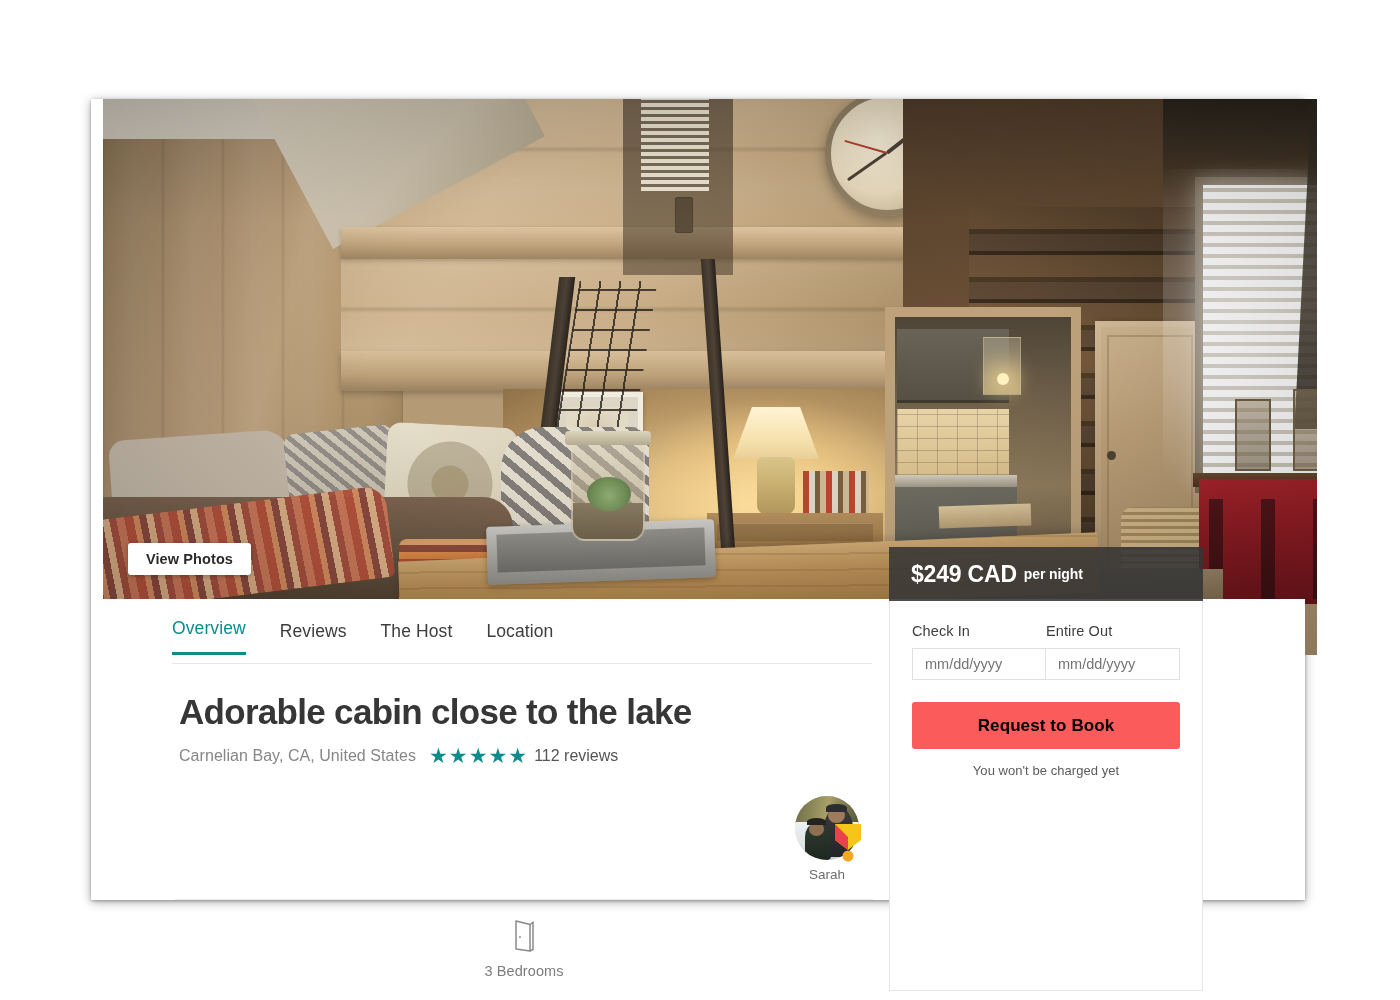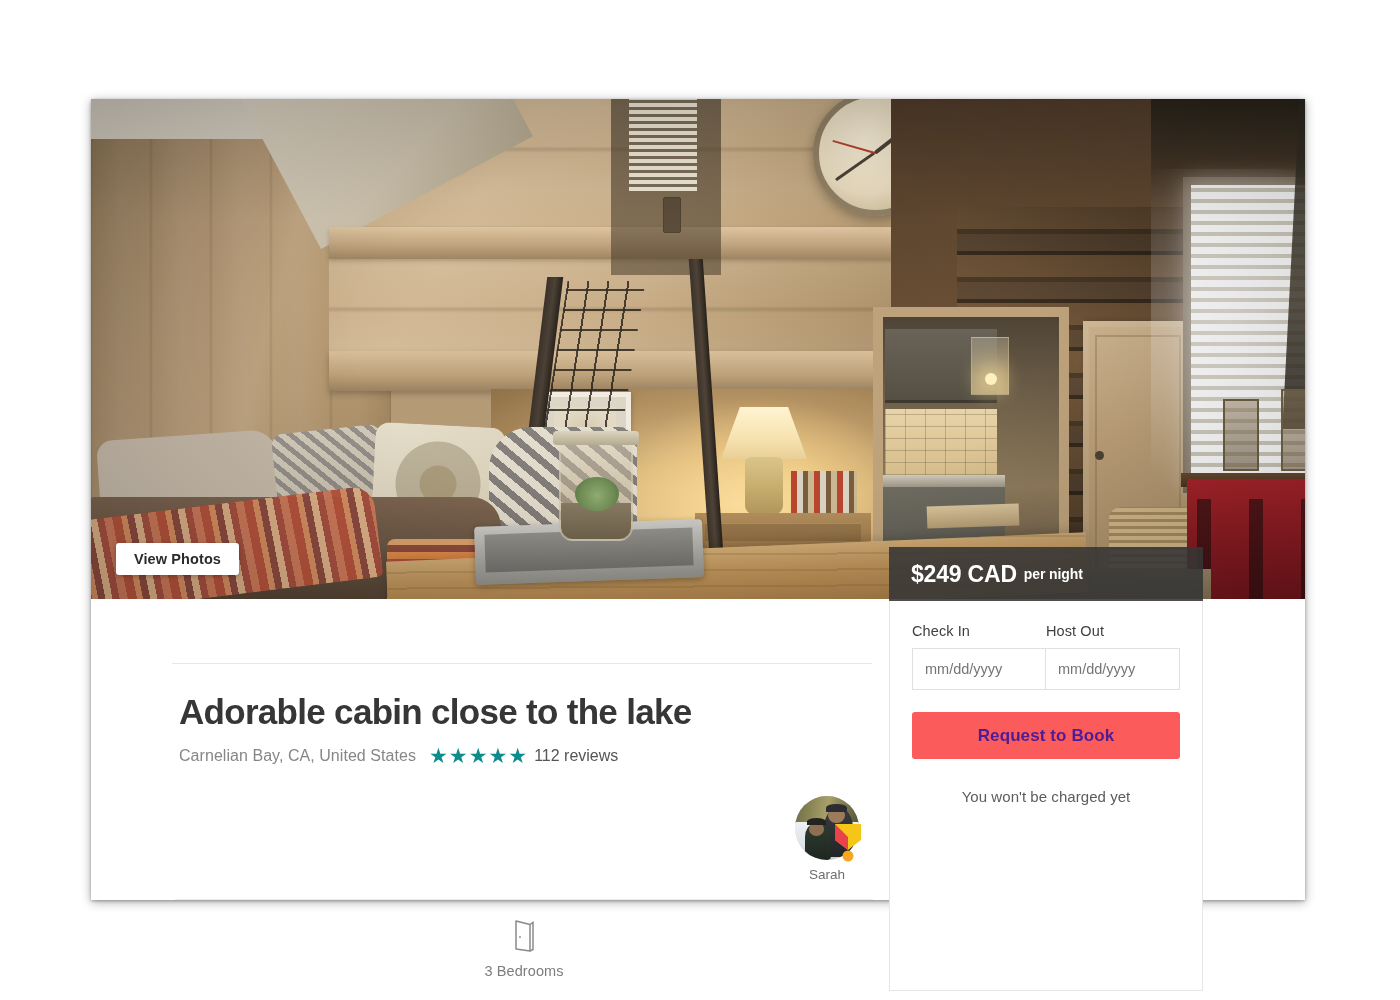--- a/index.html
+++ b/index.html
@@ -26,21 +26,21 @@
     top: 99px;
     width: 1214px;
     height: 801px;
     background: #ffffff;
     box-shadow: 0 2px 10px rgba(0,0,0,0.32), 0 1px 3px rgba(0,0,0,0.28);
   }
 
   
   .hero {
     position: absolute;
-    left: 0;
+    left: 12px;
     top: 0;
     width: 1214px;
     height: 556px;
     overflow: hidden;
     background: #6b5840;
   }
 
   .hero-art { position: absolute; inset: 0; }
   .hero-art > div { position: absolute; }
   .wall-base2 {
@@ -525,21 +525,21 @@
   .date-row { display: flex; gap: 0; }
   .date-col { width: 50%; }
   .field-label {
     font-size: 14.5px;
     color: #3e3e3e;
     margin-bottom: 9px;
     letter-spacing: 0.1px;
   }
   .date-input {
     width: 100%;
-    height: 42px;
+    height: 32px;
     border: 1px solid #e0e0e0;
     background: #fff;
     font-size: 14.5px;
     color: #9b9b9b;
     padding: 0 12px;
     font-family: "Liberation Sans", sans-serif;
     outline: none;
   }
   .date-col.right .date-input { border-left: none; }
   .guests-block { margin-top: 19px; }
@@ -566,32 +566,32 @@
     pointer-events: none;
   }
   .book-btn {
     display: block;
     width: 100%;
     height: 47px;
     margin-top: 22px;
     background: #fb5b5b;
     border: none;
     border-radius: 3px;
-    color: #4c1d95;
+    color: #000000;
     font-size: 17px;
     font-weight: 700;
     font-family: "Liberation Sans", sans-serif;
     cursor: pointer;
     letter-spacing: 0.1px;
   }
   .charge-note {
     text-align: center;
-    font-size: 15px;
+    font-size: 13px;
     color: #5c5c5c;
-    margin-top: 29px;
+    margin-top: 14px;
     letter-spacing: 0.05px;
   }
 
   
   .content {
     position: absolute;
     left: 0;
     top: 500px;
     width: 1214px;
     height: 301px;
@@ -861,20 +861,26 @@
         <div class="succulent"></div>
         <div class="terrarium-lid"></div>
       </div>
       <div class="hero-vignette"></div>
 
       <div class="view-photos-btn">View Photos</div>
     </div>
 
     <div class="content">
 
+      <div class="tabs">
+        <div class="tab active">Overview</div>
+        <div class="tab">Reviews</div>
+        <div class="tab">The Host</div>
+        <div class="tab">Location</div>
+      </div>
       <div class="tab-rule"></div>
 
       <h1 class="title">Adorable cabin close to the lake</h1>
 
       <div class="subtitle-row">
         <span class="location-text">Carnelian Bay, CA, United States</span>
         <span class="stars">
           <span>★</span>
           <span>★</span>
           <span>★</span>
@@ -926,21 +932,21 @@
       <span class="price-unit">per night</span>
     </div>
 
     <div class="booking-body">
       <div class="date-row">
         <div class="date-col">
           <div class="field-label">Check In</div>
           <input class="date-input" type="text" placeholder="mm/dd/yyyy" style="">
         </div>
         <div class="date-col right">
-          <div class="field-label">Host Out</div>
+          <div class="field-label">Entire Out</div>
           <input class="date-input" type="text" placeholder="mm/dd/yyyy" style="">
         </div>
       </div>
 
 
       <button class="book-btn">Request to Book</button>
 
       <div class="charge-note">You won't be charged yet</div>
     </div>
 

